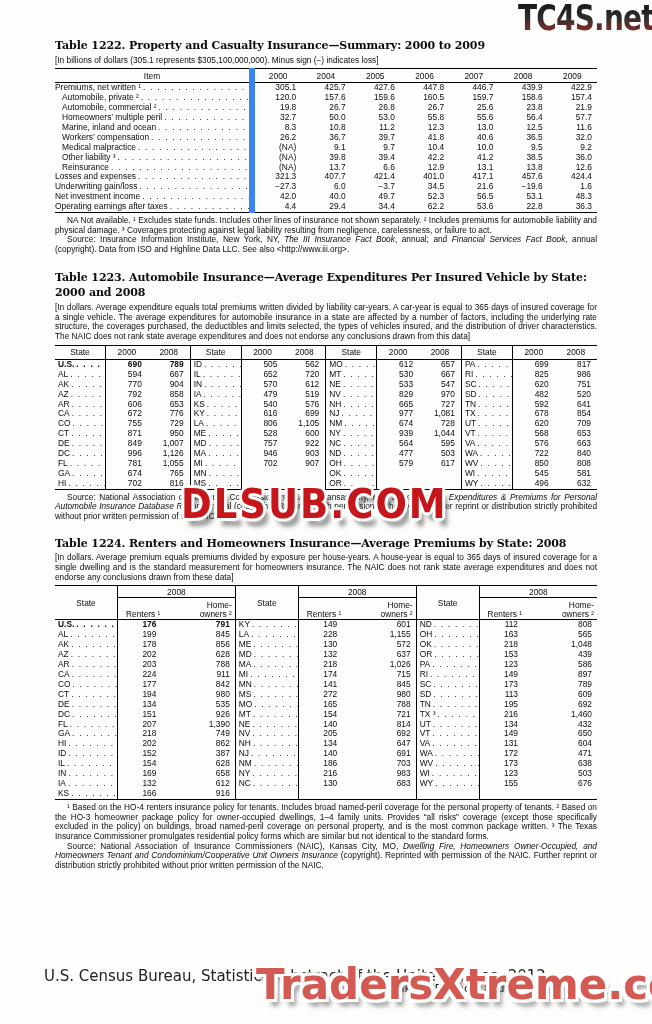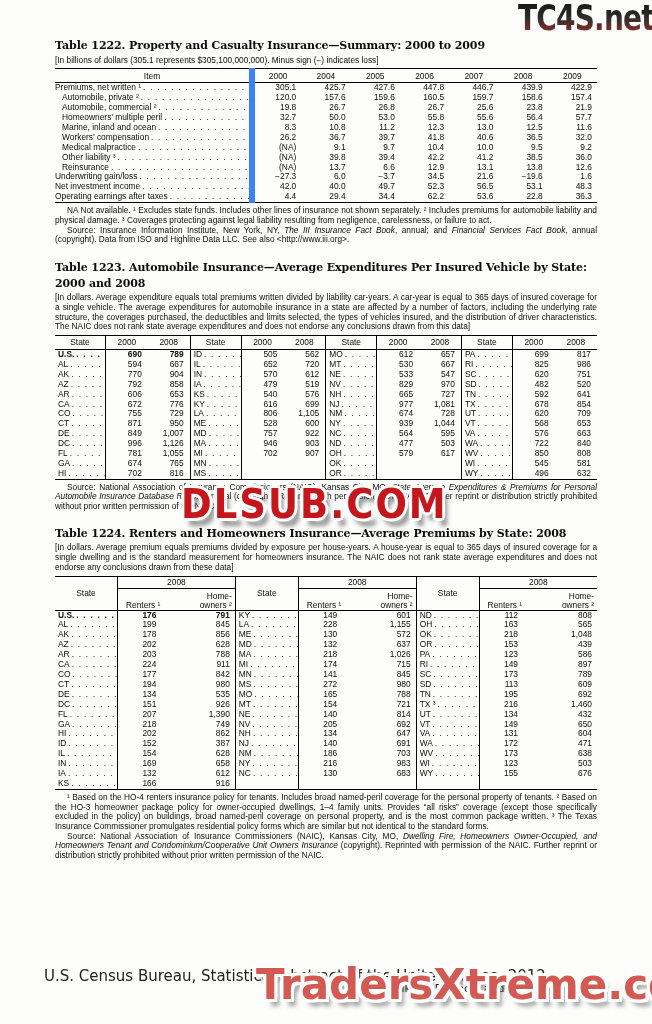--- a/index.html
+++ b/index.html
@@ -232,20 +232,35 @@
             <td class="num">13.7</td>
             <td class="num">6.6</td>
             <td class="num">12.9</td>
             <td class="num">13.1</td>
             <td class="num">13.8</td>
             <td class="num">12.6</td>
           </tr>
           <tr>
             <td class="item">
               <div class="lead">
+                <span class="lbl">Losses and expenses</span>
+                <span class="dots"></span>
+              </div>
+            </td>
+            <td class="num">321.3</td>
+            <td class="num">407.7</td>
+            <td class="num">421.4</td>
+            <td class="num">401.0</td>
+            <td class="num">417.1</td>
+            <td class="num">457.6</td>
+            <td class="num">424.4</td>
+          </tr>
+          <tr>
+            <td class="item">
+              <div class="lead">
                 <span class="lbl">Underwriting gain/loss</span>
                 <span class="dots"></span>
               </div>
             </td>
             <td class="num">−27.3</td>
             <td class="num">6.0</td>
             <td class="num">−3.7</td>
             <td class="num">34.5</td>
             <td class="num">21.6</td>
             <td class="num">−19.6</td>

